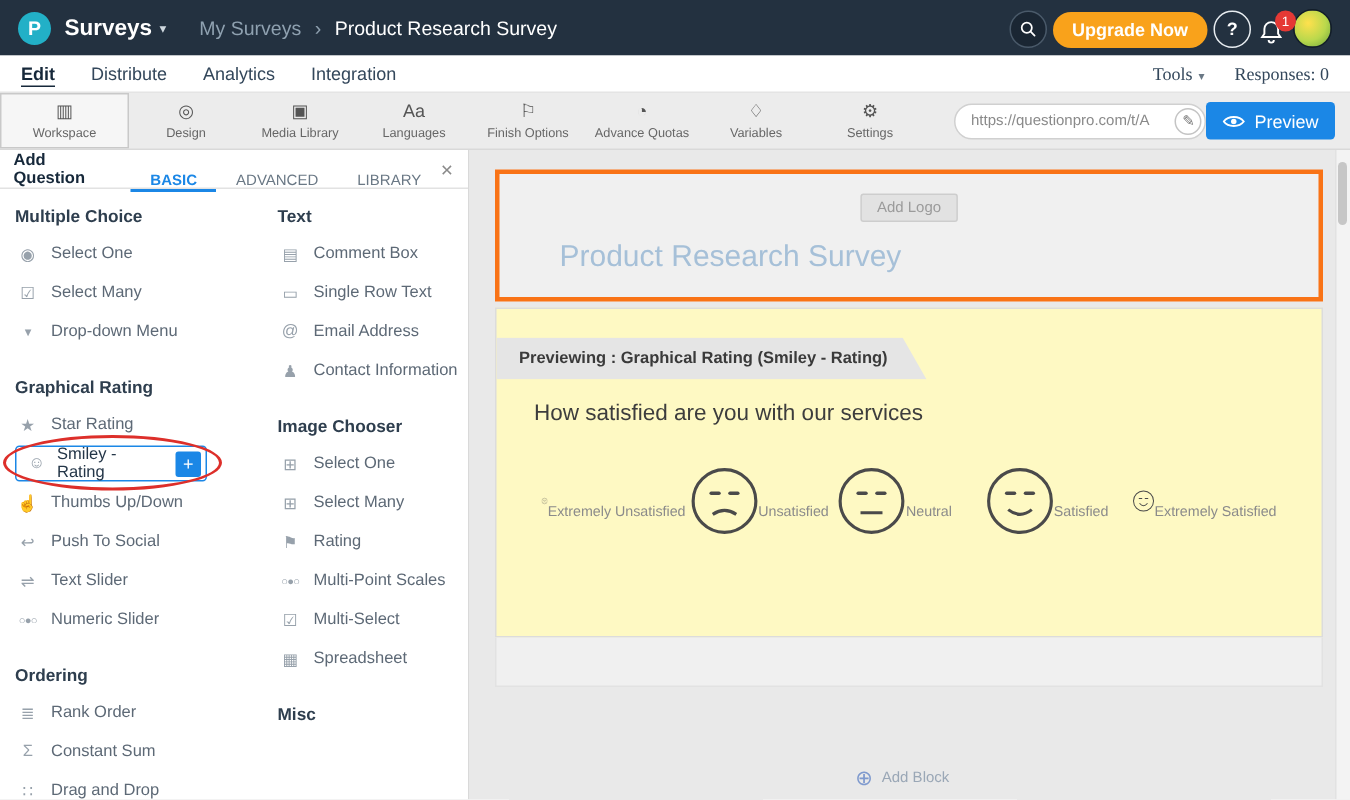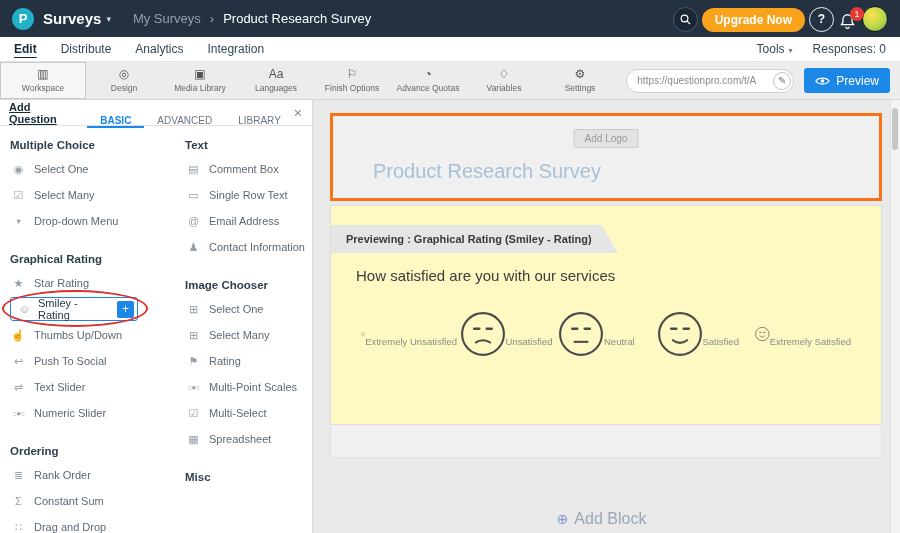--- a/index.html
+++ b/index.html
@@ -19,39 +19,39 @@
   .upgrade-btn { background:#f9a21b; color:#fff; font-size:12px; font-weight:700; padding:5px 13px; border-radius:13px; border:none; }
   .help-btn { border:1.6px solid #e8edf1; color:#fff; font-size:12px; font-weight:700; }
   .bell-wrap { position:relative; width:20px; height:20px; }
   .badge { position:absolute; top:-5px; right:-6px; min-width:14px; height:14px; border-radius:7px; background:#e53935; color:#fff; font-size:9px; display:flex; align-items:center; justify-content:center; padding:0 3px; }
   .avatar { width:26px; height:26px; border-radius:50%; background:radial-gradient(circle at 38% 35%, #ffe14d 0%, #b9d84c 55%, #69a33c 100%); border:1px solid #121d28; }
 
   
   .menubar { position:absolute; top:37px; left:0; right:0; height:25px; background:#fff; border-bottom:1px solid #e4e4e4; display:flex; align-items:center; padding:0 14px; gap:24px; font-size:12px;text-align:right; }
   .mtab { color:#33475b; cursor:default; }
   .mtab.active { color:#16283a; font-weight:700; text-decoration:underline; text-underline-offset:4px; }
-  .m-right { margin-left:auto; display:flex; gap:20px; color:#33475b; align-items:center; font-size:12px; }
+  .m-right { margin-left:auto; display:flex; gap:20px; color:#33475b; align-items:center; font-size:12px;font-family:Liberation Serif, serif; }
   .caret-sm { font-size:8px; color:#6a7885; margin-left:4px; }
 
   
   .toolbar { position:absolute; top:62px; left:0; right:0; height:38px; background:#ececec; border-bottom:1px solid #d9d9d9; display:flex; align-items:stretch; }
   .tb-item { width:76px; display:flex; flex-direction:column; align-items:center; justify-content:center; gap:2px; }
   .tb-item.boxed { width:86px; background:#f6f6f6; border:1px solid #c9c9c9; }
   .tb-ic { font-size:12px; color:#555; line-height:13px; }
   .tb-lb { font-size:8.5px; color:#666; }
-  .tb-right { margin-left:auto; display:flex; align-items:center; gap:10px; padding-right:10px; }
+  .tb-right { margin-left:auto; display:flex; align-items:center; gap:0; padding-right:10px; }
   .url-wrap { position:relative; }
   .url-input { width:168px; height:24px; border:1px solid #d0d0d0; border-radius:12px; font-size:10px; color:#8a8a8a; padding:0 26px 0 10px; background:#fff; outline:none; }
   .pencil { position:absolute; right:3px; top:3px; width:18px; height:18px; border:1px solid #c4c4c4; border-radius:50%; background:#fff; color:#777; font-size:10px; display:flex; align-items:center; justify-content:center; }
   .preview-btn { background:#1B87E6; color:#fff; border:none; border-radius:3px; height:25px; padding:0 11px; font-size:12px; display:flex; align-items:center; gap:6px; }
 
   
   .sidebar { position:absolute; top:100px; left:0; width:313px; bottom:0; background:#fff; border-right:1px solid #d9d9d9; overflow:hidden; }
   .sb-tabs { height:26px; border-bottom:1px solid #e2e2e2; display:flex; align-items:center; }
-  .sb-title { font-size:11px; font-weight:700; color:#16283a; margin:0 10px 0 9px;text-decoration:underline; }
+  .sb-title { font-size:11px; font-weight:700; color:#16283a; margin:0 10px 0 9px; }
   .sb-tab { font-size:10px; color:#6a7885; padding:11px 13px; height:31px; line-height:25px; }
   .sb-tab.active { color:#1B87E6; font-weight:700; border-bottom:2px solid #1B87E6; }
   .sb-close { margin-left:auto; margin-right:10px; color:#8a8a8a; font-size:14px; background:none; border:none; }
   .qcol { position:absolute; top:32px; }
   .qcol1 { left:10px; width:152px; }
   .qcol2 { left:172px; width:138px;margin-left:13px; }
   .qh { font-size:11.5px; font-weight:700; color:#2e3e4e; line-height:22px; margin-top:14px; }
   .qcol .qh:first-child { margin-top:2px; }
   .qi { display:flex; align-items:center; height:26px; gap:7px; color:#5d6976; font-size:11px; }
   .qi-ic { flex:0 0 17px; width:17px; text-align:center; font-size:11px; color:#97a1ab; white-space:nowrap; }
@@ -74,21 +74,21 @@
   .q-text { position:absolute; left:25px; top:61px; font-size:15px; color:#3d3d3d; }
   .smileys { position:absolute; left:30px; right:30px; top:105px; display:flex; justify-content:space-between; }
   .smiley { width:96px; display:flex; flex-direction:row; align-items:center; background:none; border:none; }
   .face { width:46px; height:46px; }
   .face circle, .face path { fill:none; stroke:#4a4a4a; stroke-width:2; }
   .face line { stroke:#4a4a4a; stroke-width:2.2; stroke-linecap:round; }
   .smiley-lb { margin-top:14px; font-size:9.5px; color:#8b8b8b; white-space:nowrap; }
   .block-foot { position:absolute; left:17px; top:325px; right:18px; height:33px; background:#f0f0f0; border:1px solid #e2e2e2; border-top:none; }
   .add-block { position:absolute; left:0; right:10px; top:410px; display:flex; justify-content:center; align-items:center; gap:6px; background:none; border:none; }
   .ab-icon { color:#7f9ace; font-size:14px; }
-  .ab-label { color:#9aa7b6; font-size:16px; }
+  .ab-label { color:#9aa7b6; font-size:10px; }
 </style>
 </head>
 <body>
 
 <div class="stage">
 
   <div class="topbar">
     <div class="logo">P</div>
     <span class="brand">Surveys</span>
     <span class="brand-caret">▾</span>

